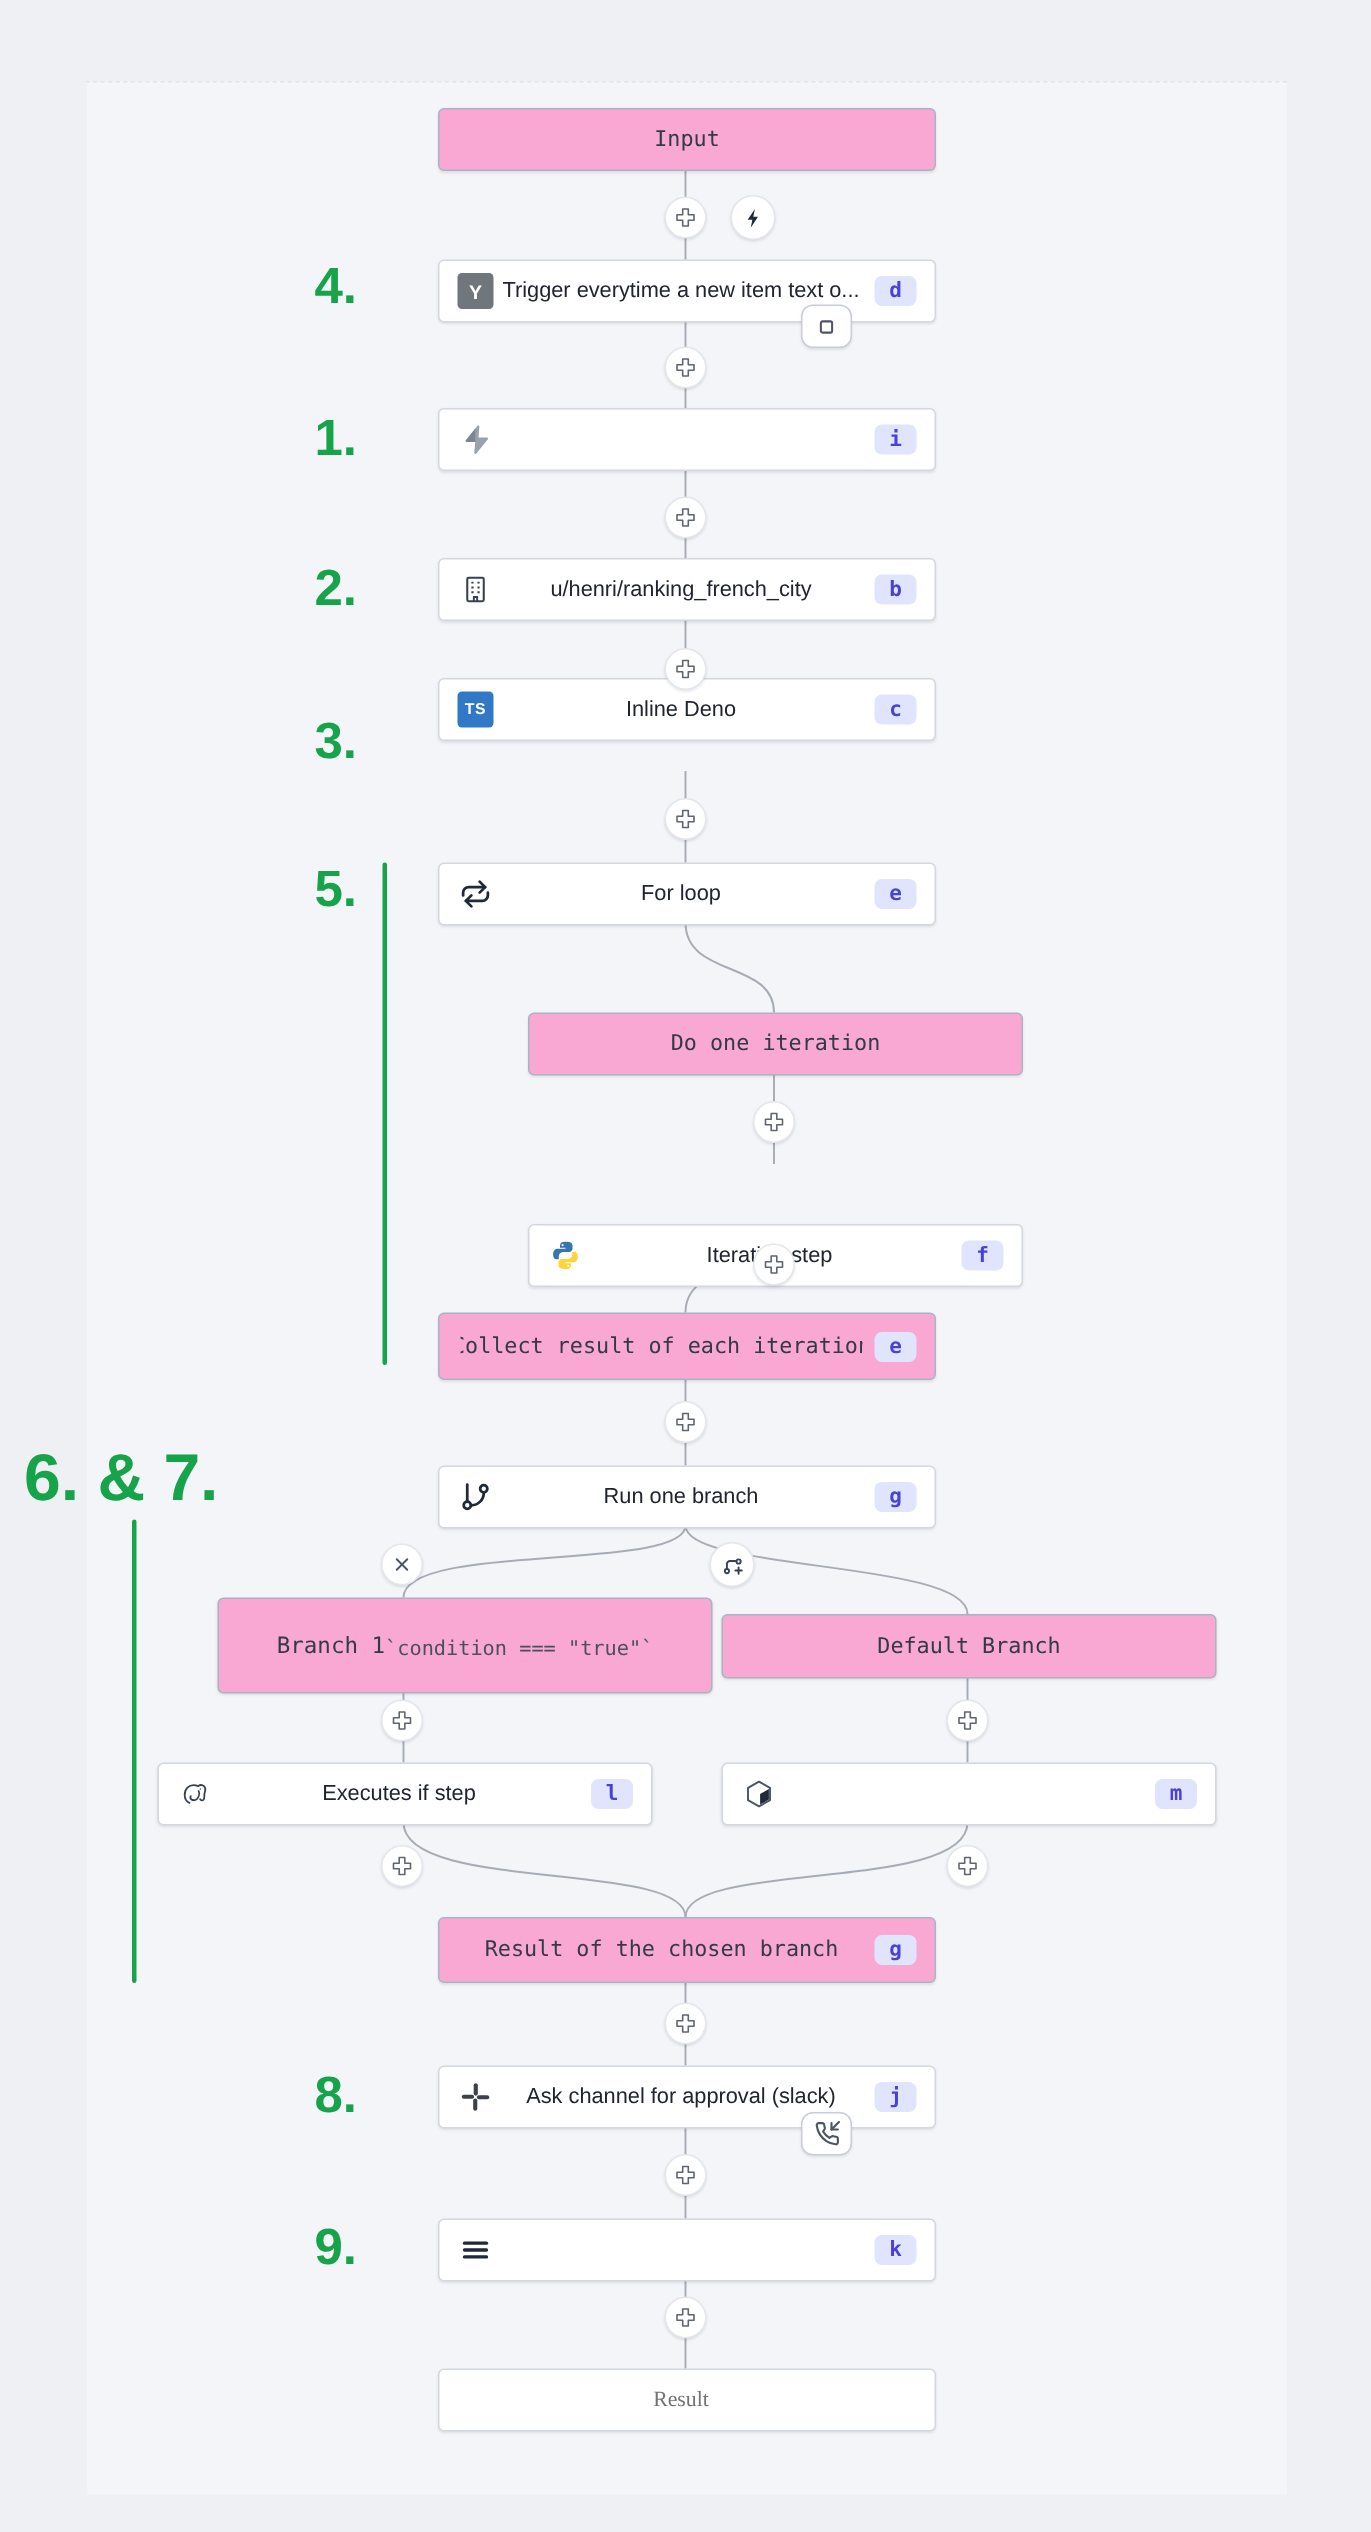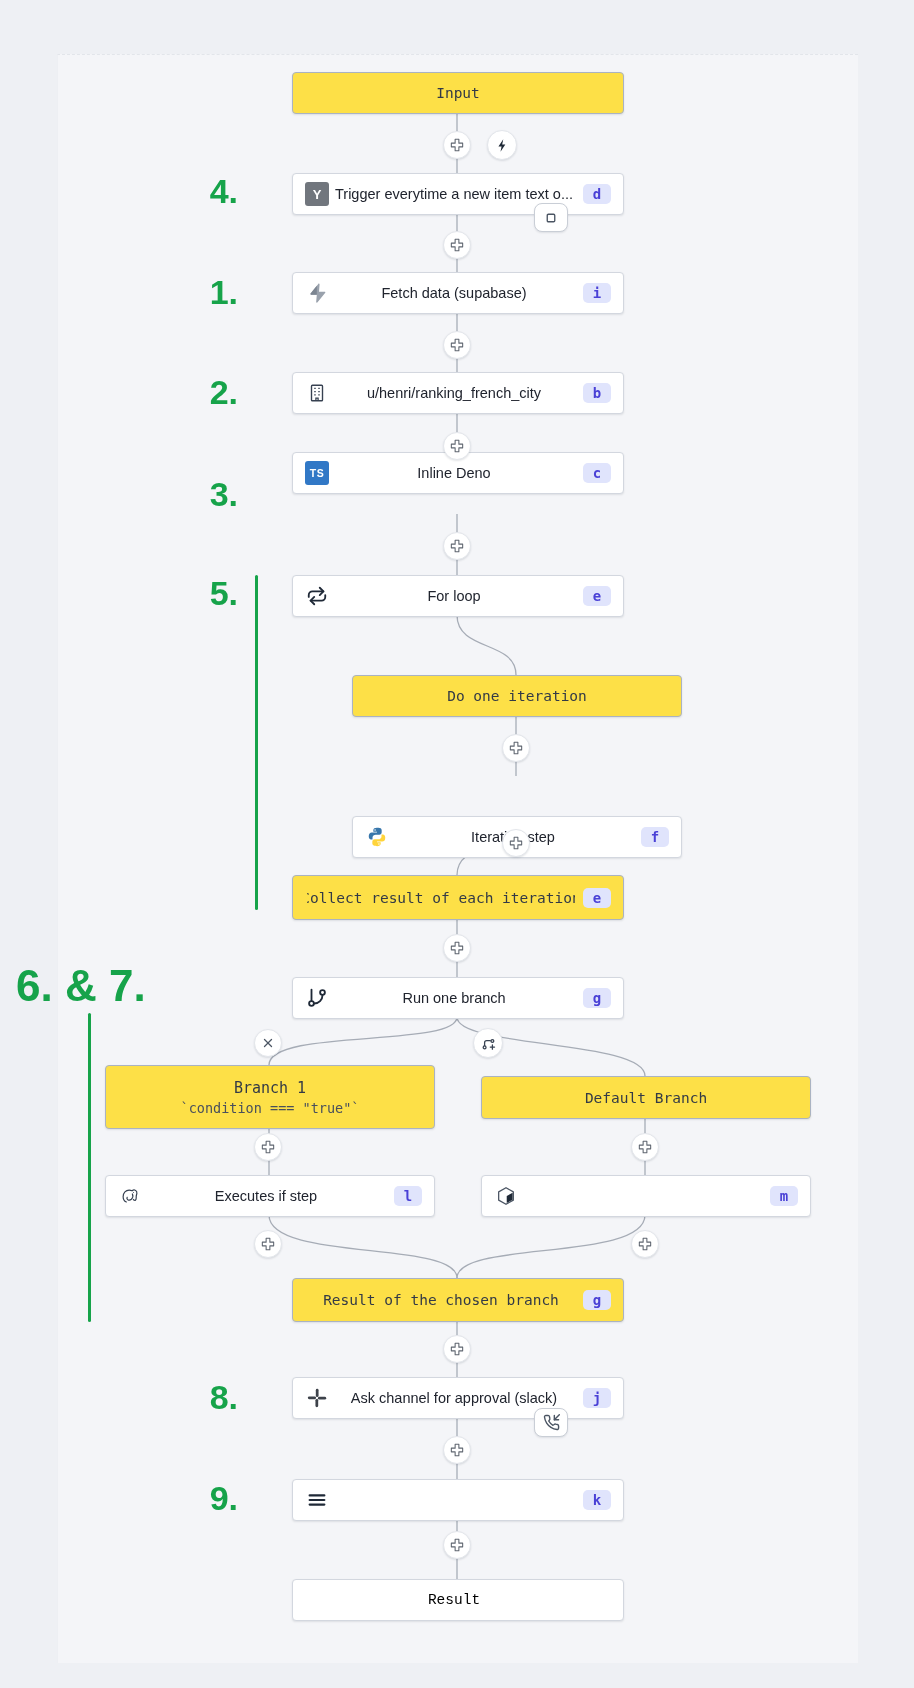--- a/index.html
+++ b/index.html
@@ -15,42 +15,42 @@
   }
   svg.wires{position:absolute;left:0;top:0;z-index:1;}
   .wires path{stroke:#a6acb6;stroke-width:1.3;fill:none;}
 
   
   .node,.vbox{
     position:absolute;z-index:2;height:40px;border-radius:4px;
     box-shadow:0 1px 2px rgba(20,30,50,.10);
   }
   .node{background:#ffffff;border:1px solid #d3d7df;}
-  .vbox{background:#fde047;border:1px solid #aab3c2;}
+  .vbox{background:#f9a8d4;border:1px solid #aab3c2;}
   .nlabel{
     position:absolute;left:36px;right:44px;top:0;bottom:0;
     display:flex;align-items:center;justify-content:center;
     font-size:14.5px;color:#20242e;white-space:nowrap;overflow:hidden;
   }
   .vbox .nlabel{
     left:14px;right:14px;
     font-family:"DejaVu Sans Mono", monospace;font-size:14.5px;color:#333a46;
   }
   .vbox.hasbadge .nlabel{right:48px;}
   .nicon{
     position:absolute;left:12px;top:50%;transform:translateY(-50%);
     width:24px;height:24px;display:flex;align-items:center;justify-content:center;
   }
   .nbadge{
     position:absolute;right:12px;top:50%;transform:translateY(-50%);
     min-width:14px;padding:2px 7px;border-radius:5px;text-align:center;
     background:#e0e4fc;color:#4a41d6;font-weight:bold;font-size:14px;
     font-family:"DejaVu Sans Mono", monospace;
   }
-  .branch-head{height:62px;display:flex;flex-direction:column;align-items:center;justify-content:center;}
+  .branch-head{height:62px;display:flex;flex-direction:row;align-items:center;justify-content:center;margin-left:40px;}
   .branch-head .l1{font-family:"DejaVu Sans Mono", monospace;font-size:15px;color:#333a46;}
   .branch-head .l2{font-family:"DejaVu Sans Mono", monospace;font-size:13.5px;color:#49505c;margin-top:3px;}
 
   
   .wbtn{
     position:absolute;z-index:3;width:28px;height:28px;border-radius:50%;
     background:#ffffff;border:1px solid #e3e6eb;box-shadow:0 1px 2px rgba(20,30,50,.12);
     display:flex;align-items:center;justify-content:center;padding:0;cursor:pointer;
   }
   .wbtn svg{display:block;}
@@ -140,21 +140,20 @@
   </svg>
 </div>
 
 <div class="node" style="left:292px;top:272px;width:330px">
   <span class="nicon">
     <svg width="22" height="22" viewBox="0 0 24 24">
       <path d="M13.4 2.1 5 12.5c-.4.5 0 1.3.6 1.3h6.2l-.7 7.9c-.1.8 1 1.2 1.5.5l8.4-10.4c.4-.5 0-1.3-.6-1.3h-6.2l.6-7.9c.1-.8-1-1.2-1.4-.5z" fill="#99a1ac"></path>
       <path d="M11.8 13.8H5.6c-.6 0-1-.8-.6-1.3l6.8-8.4z" fill="#7c8591"></path>
     </svg>
   </span>
-  <span class="nlabel">Fetch data (supabase)</span>
   <span class="nbadge">i</span>
 </div>
 
 <div class="node" style="left:292px;top:372px;width:330px">
   <span class="nicon">
     <svg width="22" height="22" viewBox="0 0 24 24" fill="none" stroke="#374151" stroke-width="1.5">
       <rect x="6" y="3.5" width="12" height="17" rx="1"></rect>
       <path d="M9 7h1.6M13.4 7H15M9 10.5h1.6M13.4 10.5H15M9 14h1.6M13.4 14H15M10.8 20.5v-3h2.4v3" stroke-width="1.4"></path>
     </svg>
   </span>
@@ -295,21 +294,21 @@
     <svg width="22" height="22" viewBox="0 0 24 24" fill="none" stroke="#1f2937" stroke-width="2.4" stroke-linecap="round">
       <line x1="4" y1="7" x2="20" y2="7"></line>
         <line x1="4" y1="12" x2="20" y2="12"></line>
         <line x1="4" y1="17" x2="20" y2="17"></line>
     </svg>
   </span>
   <span class="nbadge">k</span>
 </div>
 
 <div class="node" style="left:292px;top:1579px;width:330px">
-  <span class="nlabel" style="font-family:Liberation Mono, monospace;color:#000000">Result</span>
+  <span class="nlabel" style="font-family:Liberation Serif, serif;color:#737373">Result</span>
 </div>
 
 <button class="wbtn" style="left:443px;top:131px">
     <svg width="16" height="16" viewBox="0 0 24 24">
       <use href="#plus-sym"></use>
     </svg>
   </button>
 <button class="wbtn" style="left:443px;top:231px">
     <svg width="16" height="16" viewBox="0 0 24 24">
       <use href="#plus-sym"></use>

